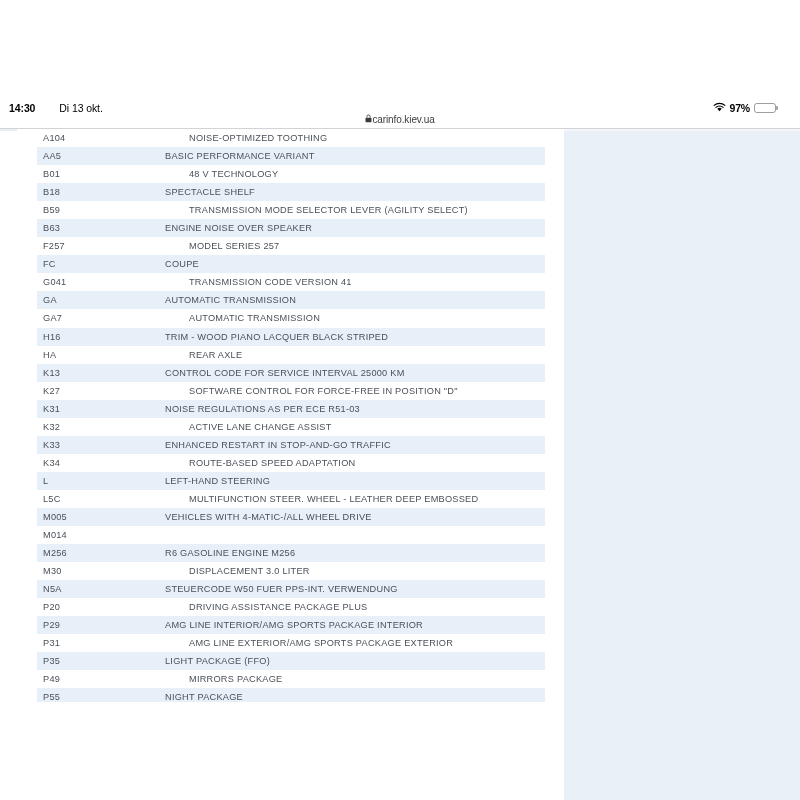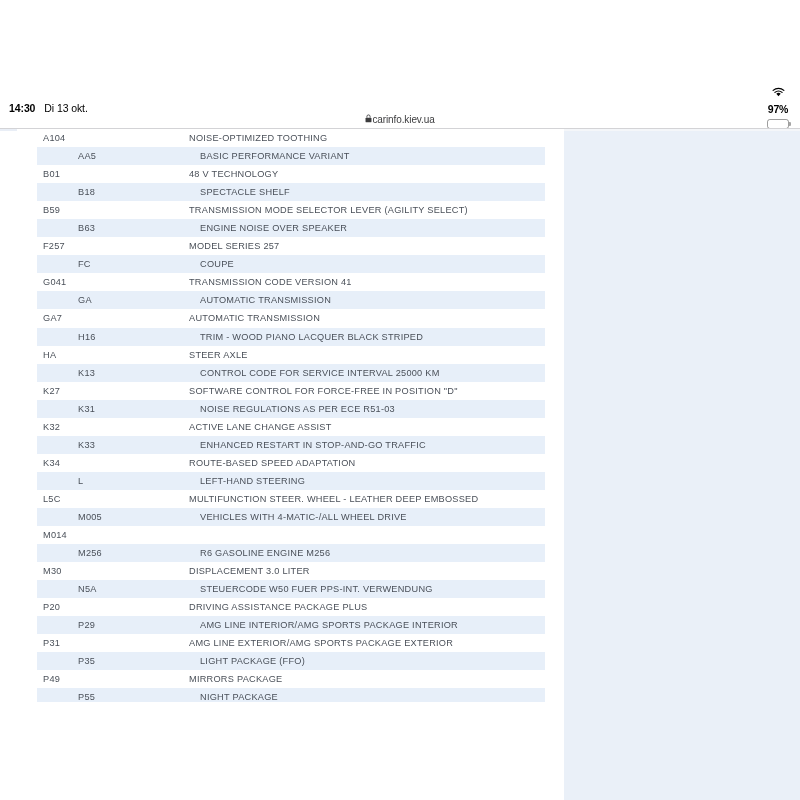--- a/index.html
+++ b/index.html
@@ -39,34 +39,33 @@
     display: flex;
     align-items: center;
     font-size: 10.5px;
     color: #000000;
   }
   .status-left {
     position: absolute;
     left: 9px;
     display: flex;
     align-items: baseline;
-    gap: 9px;
+    gap: 24px;
     font-weight: 600;
     letter-spacing: -0.1px;
   }
   .status-time { font-weight: 600; }
   .status-date { font-weight: 400; }
 
   .status-right {
     position: absolute;
-    right: 11px;
+    right: 24px;
     display: flex;
     align-items: center;
     gap: 4px;
-    flex-direction: column;
   }
   .wifi-icon { display: block; }
   .battery-pct {
     font-size: 10.5px;
     font-weight: 600;
     letter-spacing: -0.2px;
   }
   .battery-icon {
     position: relative;
     width: 22px;
@@ -181,21 +180,21 @@
   .spec-row {
     display: flex;
     align-items: center;
     height: 18.05px;
     font-size: 9.2px;
     color: #4a5059;
     letter-spacing: 0.25px;
     box-sizing: border-box;
   }
   .spec-row.odd  { background: #ffffff; gap: 24px; }
-  .spec-row.even { background: #e7eff9; padding-left: 35px; }
+  .spec-row.even { background: #e7eff9; }
 
   .spec-code {
     width: 128px;
     flex: 0 0 128px;
     padding-left: 6px;
     box-sizing: border-box;
     white-space: nowrap;
     overflow: hidden;
   }
   .spec-desc {
@@ -308,21 +307,21 @@
         <div class="spec-row odd">
           <div class="spec-code">GA7</div>
           <div class="spec-desc">AUTOMATIC TRANSMISSION</div>
         </div>
         <div class="spec-row even">
           <div class="spec-code">H16</div>
           <div class="spec-desc">TRIM - WOOD PIANO LACQUER BLACK STRIPED</div>
         </div>
         <div class="spec-row odd">
           <div class="spec-code">HA</div>
-          <div class="spec-desc">STEER AXLE</div>
+          <div class="spec-desc">REAR AXLE</div>
         </div>
         <div class="spec-row even">
           <div class="spec-code">K13</div>
           <div class="spec-desc">CONTROL CODE FOR SERVICE INTERVAL 25000 KM</div>
         </div>
         <div class="spec-row odd">
           <div class="spec-code">K27</div>
           <div class="spec-desc">SOFTWARE CONTROL FOR FORCE-FREE IN POSITION "D"</div>
         </div>
         <div class="spec-row even">

